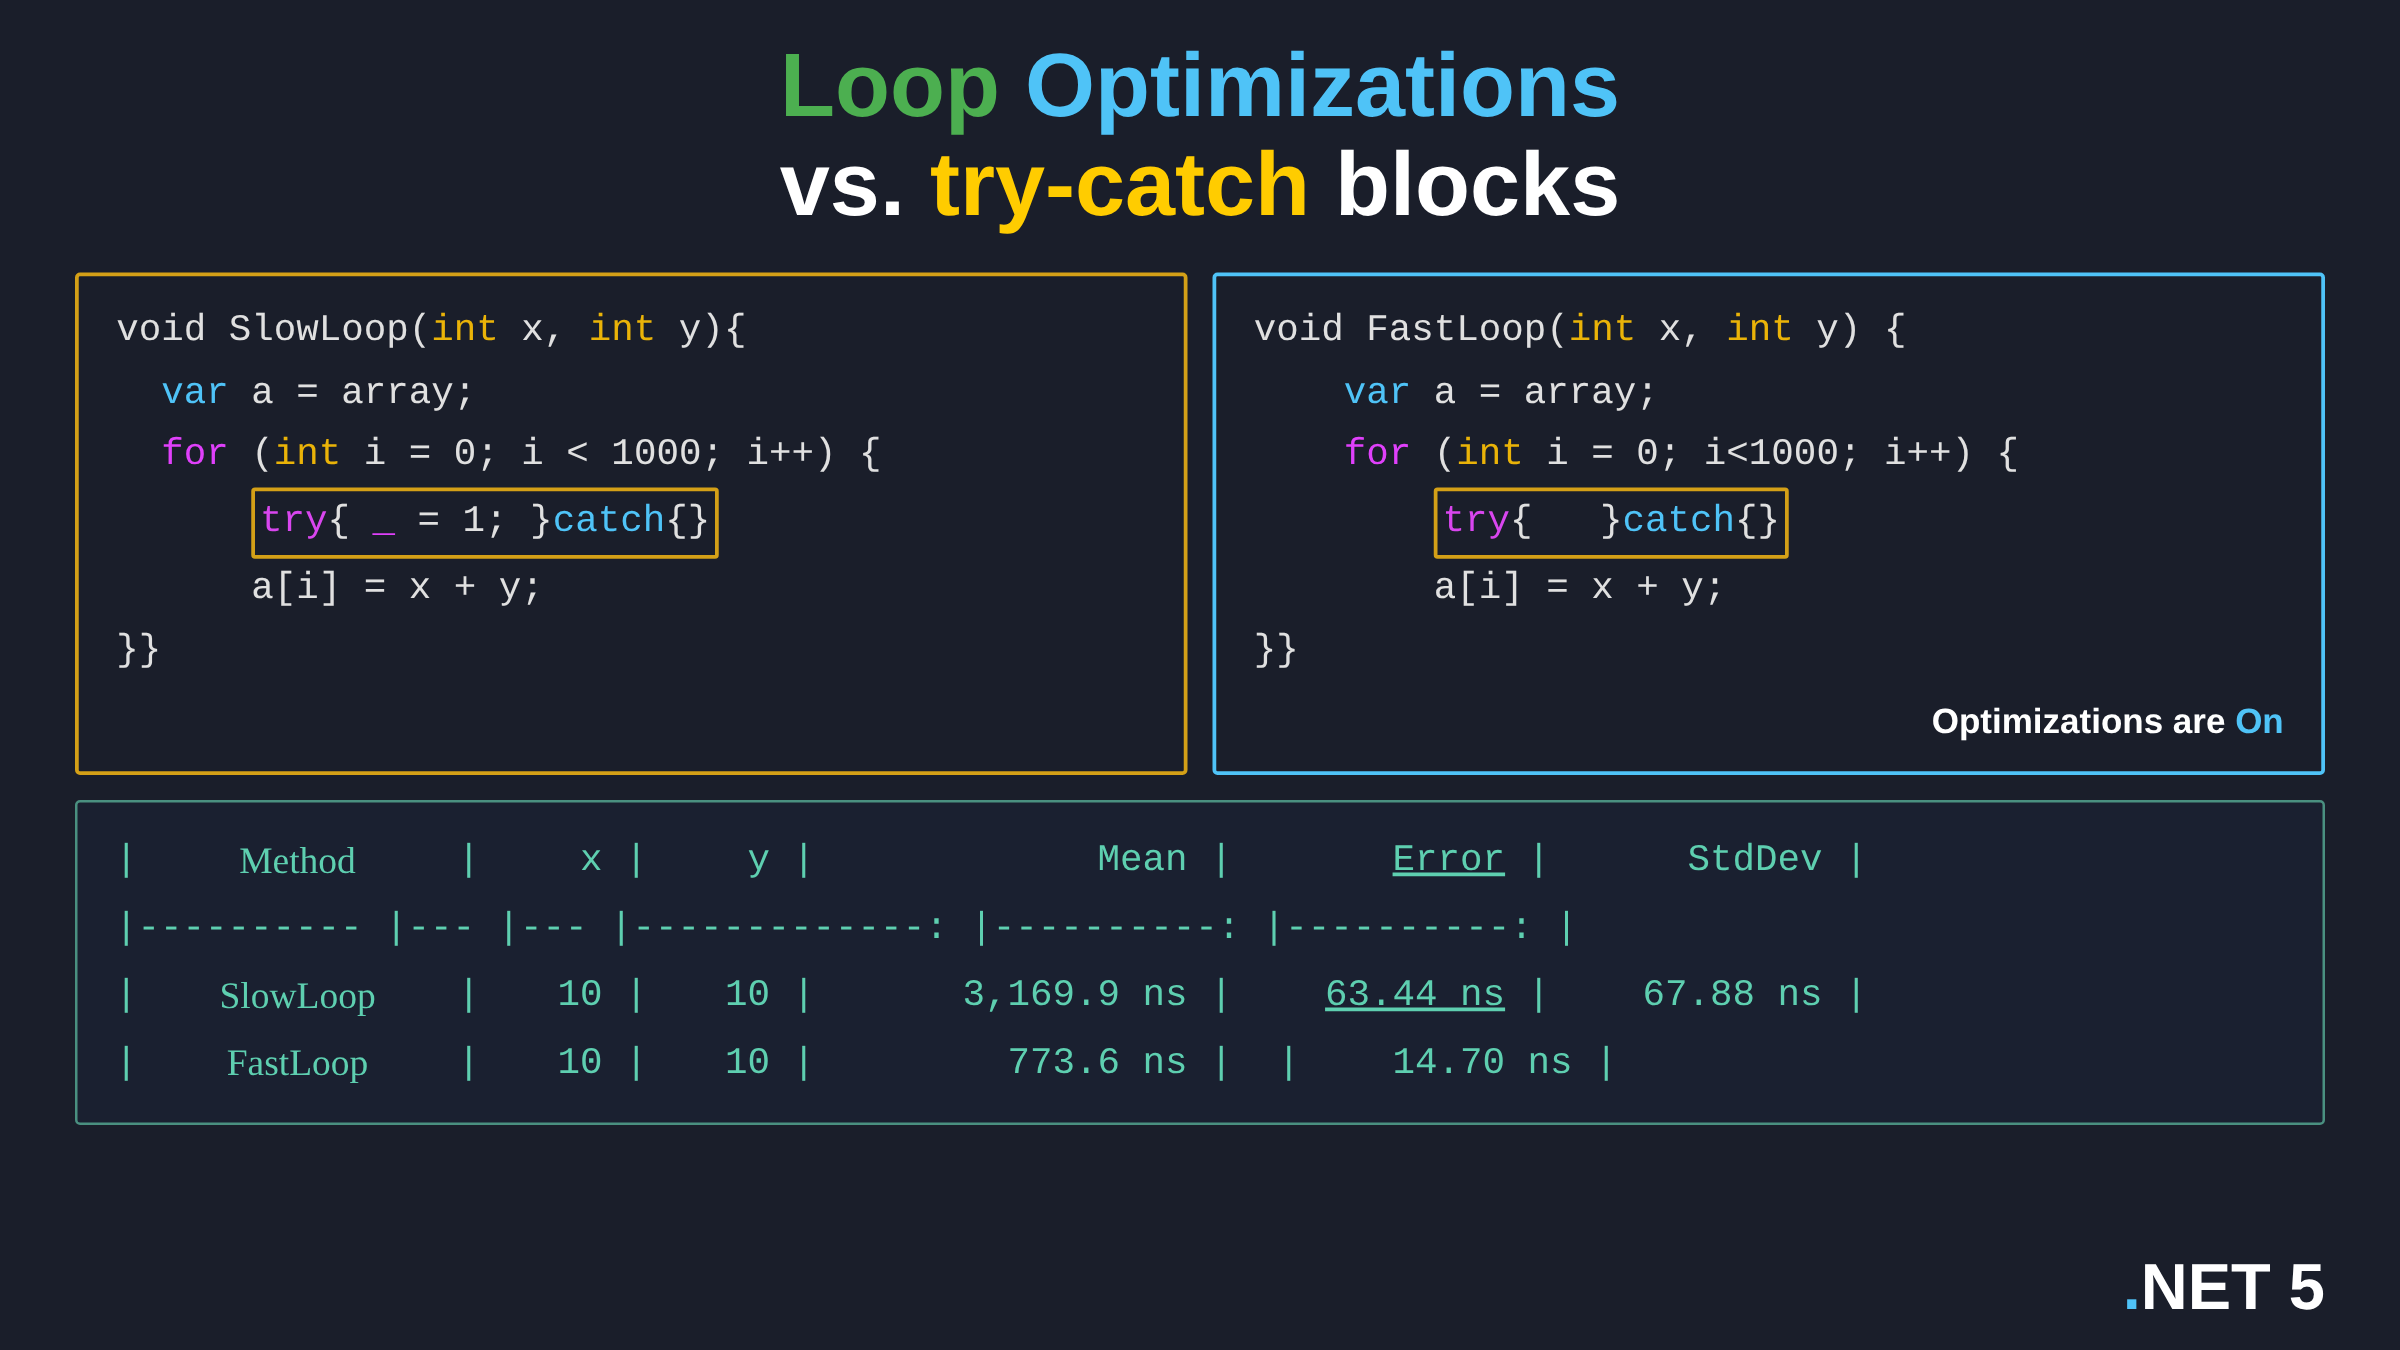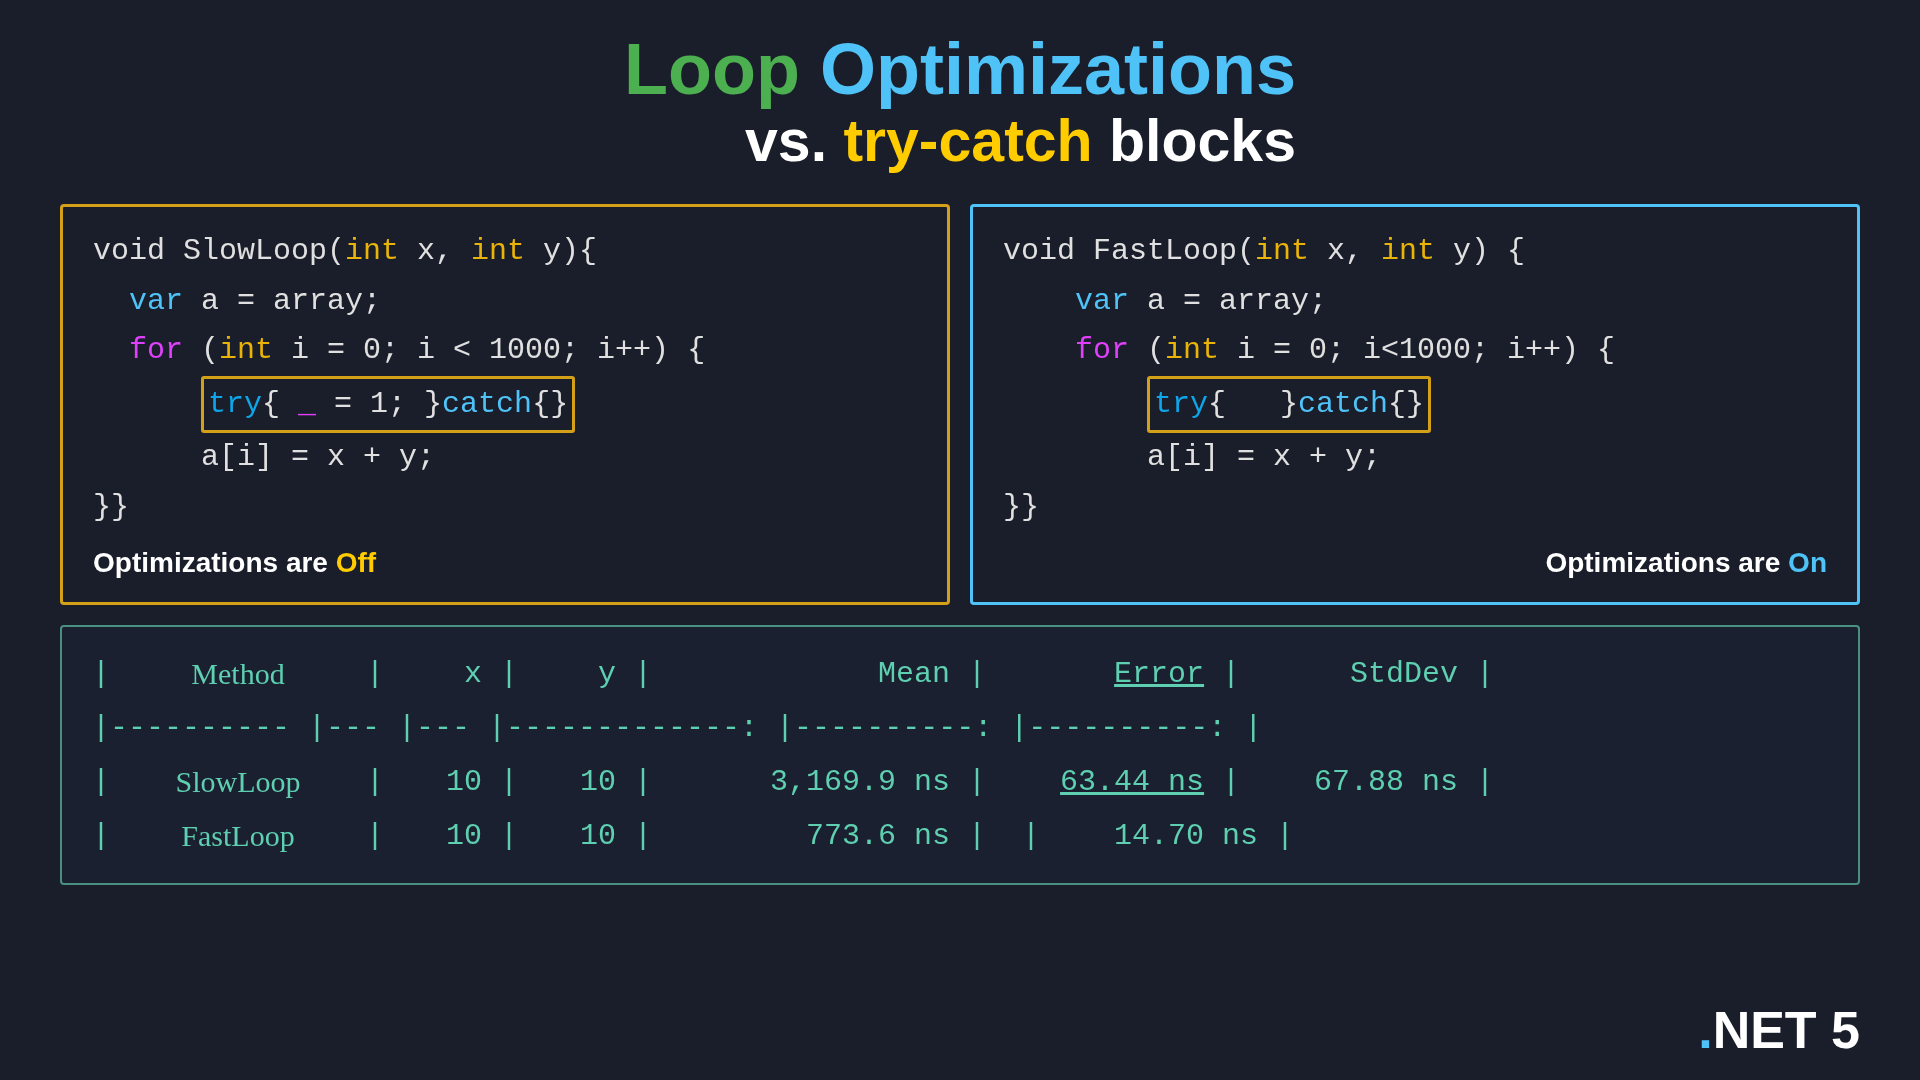--- a/index.html
+++ b/index.html
@@ -23,26 +23,25 @@
     }
 
     .title-line1 {
       font-size: 72px;
       font-weight: 900;
       font-family: Arial, sans-serif;
       line-height: 1.1;
     }
 
     .title-line2 {
-      font-size: 59px;
+      font-size: 72px;
       font-weight: 700;
       font-family: Arial, sans-serif;
       color: #ffffff;
       line-height: 1.1;
-      text-align: right;
     }
 
     .word-loop { color: #4caf50; }
     .word-optimizations { color: #4fc3f7; }
     .word-trycatch { color: #ffcc00; }
 
     
     .code-panels {
       display: flex;
       gap: 20px;
@@ -70,21 +69,21 @@
 
     .code-line {
       white-space: pre;
       color: #e0e0e0;
     }
 
     .kw-void { color: #e0e0e0; }
     .kw-var { color: #4fc3f7; }
     .kw-for { color: #e040fb; margin-top: 32px; }
     .kw-int { color: #eab308; }
-    .kw-try { color: #0ea5e9; }
+    .kw-try { color: #d946ef; }
     .kw-catch { color: #4fc3f7; }
     .kw-assign { color: #e040fb; }
     .highlight-box {
       display: inline-block;
       border: 3px solid #d4a017;
       border-radius: 3px;
       padding: 1px 4px;
       background: transparent;
     }
 
@@ -159,23 +158,20 @@
 
 <div class="code-panels">
 
   <div class="code-panel code-panel-left">
     <div class="code-line"><span class="kw-void">void </span><span style="color:#e0e0e0;">SlowLoop(</span><span class="kw-int">int</span><span style="color:#e0e0e0;"> x, </span><span class="kw-int">int</span><span style="color:#e0e0e0;"> y){</span></div>
     <div class="code-line"><span style="color:#e0e0e0;">  </span><span class="kw-var">var</span><span style="color:#e0e0e0;"> a = array;</span></div>
     <div class="code-line"><span style="color:#e0e0e0;">  </span><span class="kw-for">for</span><span style="color:#e0e0e0;"> (</span><span class="kw-int">int</span><span style="color:#e0e0e0;"> i = 0; i &lt; 1000; i++) {</span></div>
     <div class="code-line"><span style="color:#e0e0e0;">      </span><span class="highlight-box"><span class="kw-try">try</span><span style="color:#e0e0e0;">{ </span><span class="kw-assign">_</span><span style="color:#e0e0e0;"> = 1; }</span><span class="kw-catch">catch</span><span style="color:#e0e0e0;">{}</span></span></div>
     <div class="code-line"><span style="color:#e0e0e0;">      a[i] = x + y;</span></div>
     <div class="code-line"><span style="color:#e0e0e0;">}}</span></div>
-    <div class="opt-label">
-      <span>Optimizations are </span><span class="opt-off">Off</span>
-    </div>
   </div>
 
   <div class="code-panel code-panel-right">
     <div class="code-line"><span class="kw-void">void </span><span style="color:#e0e0e0;">FastLoop(</span><span class="kw-int">int</span><span style="color:#e0e0e0;"> x, </span><span class="kw-int">int</span><span style="color:#e0e0e0;"> y) {</span></div>
     <div class="code-line"><span style="color:#e0e0e0;">    </span><span class="kw-var">var</span><span style="color:#e0e0e0;"> a = array;</span></div>
     <div class="code-line"><span style="color:#e0e0e0;">    </span><span class="kw-for">for</span><span style="color:#e0e0e0;"> (</span><span class="kw-int">int</span><span style="color:#e0e0e0;"> i = 0; i&lt;1000; i++) {</span></div>
     <div class="code-line"><span style="color:#e0e0e0;">        </span><span class="highlight-box"><span class="kw-try">try</span><span style="color:#e0e0e0;">{   }</span><span class="kw-catch">catch</span><span style="color:#e0e0e0;">{}</span></span></div>
     <div class="code-line"><span style="color:#e0e0e0;">        a[i] = x + y;</span></div>
     <div class="code-line"><span style="color:#e0e0e0;">}}</span></div>
     <div class="opt-label opt-label-right">

